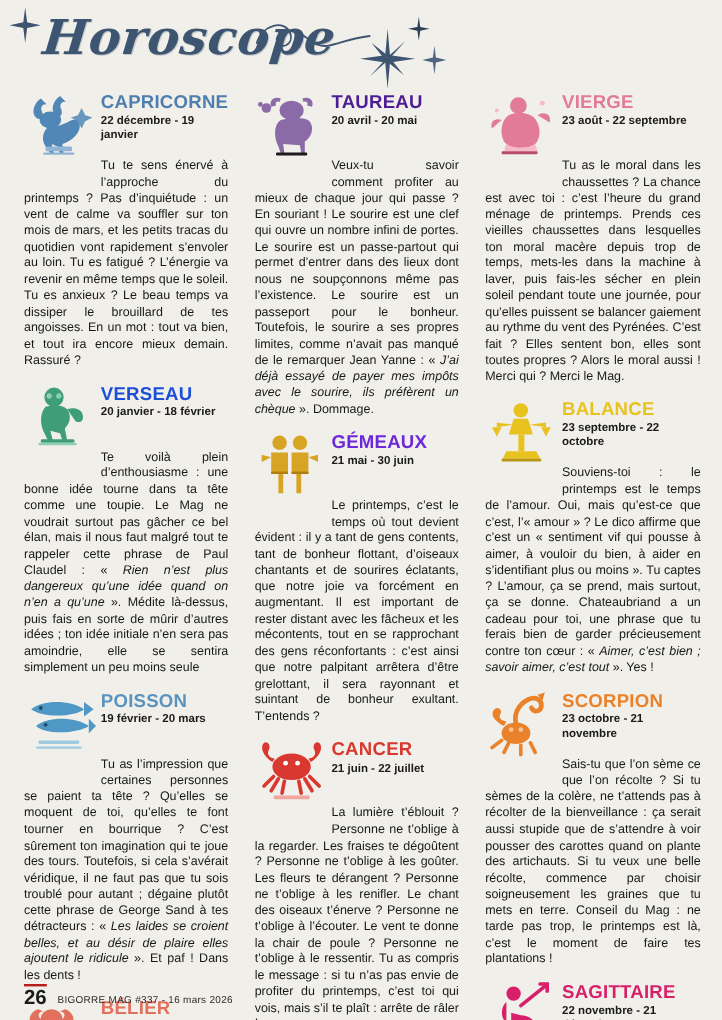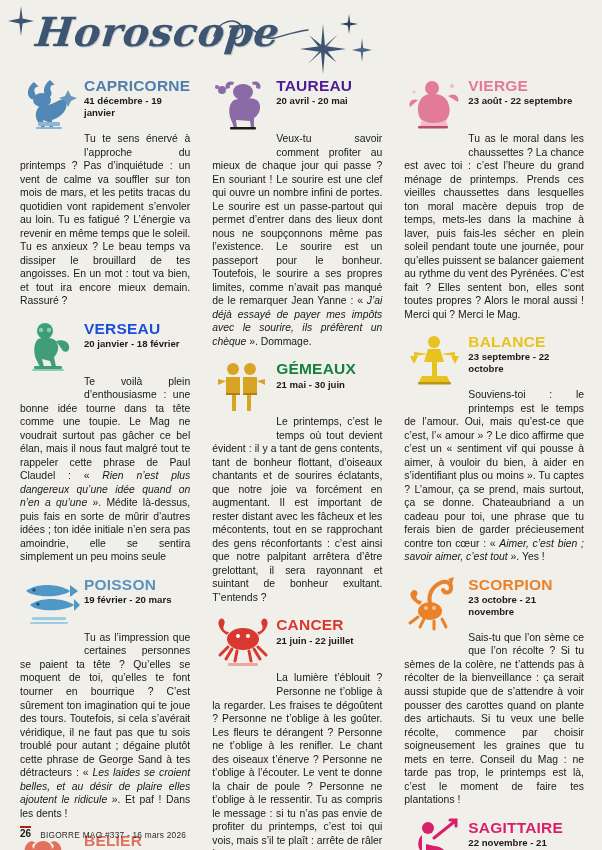--- a/index.html
+++ b/index.html
@@ -101,21 +101,21 @@
   
   .footer {
     position: absolute;
     left: 20px; bottom: 10px;
     display: flex;
     align-items: center;
     gap: 9px;
   }
   .footer-pagenum {
     font-weight: 700;
-    font-size: 10px;
+    font-size: 17px;
     color: #1b1b1b;
     border-top: 2px solid #b91c1c;
     padding-top: 1px;
     line-height: 1;
   }
   .footer-text {
     font-size: 8.3px;
     color: #2a2a2a;
     letter-spacing: 0.25px;
     padding-top: 5px;
@@ -165,21 +165,21 @@
               <ellipse cx="22" cy="24" rx="9" ry="7"></ellipse>
               <path d="M20 30 C16 33 14 40 18 46 L22 52 L25 52 L23 44 L28 46 L30 52 L33 52 L32 44 C38 42 44 38 46 32 C48 26 44 22 40 24 C34 27 28 30 20 30 Z"></path>
               <path d="M45 20 L48 14 L51 20 L57 22 L51 25 L48 31 L45 25 L39 22 Z" opacity="0.85"></path>
             </g>
             <g fill="#8fb4d4">
               <rect x="18" y="46" width="22" height="4" rx="1"></rect>
               <rect x="16" y="51" width="26" height="2" rx="1"></rect>
             </g>
           </svg>
           <div class="sign-title" style="color:#4e7fae">CAPRICORNE</div>
-          <div class="sign-dates">41 décembre - 19 janvier</div>
+          <div class="sign-dates">22 décembre - 19 janvier</div>
         </div>
         <div class="sign-body"><span class="lead-indent"></span><span>Tu te sens énervé à l’approche du printemps ? Pas d’inquiétude : un vent de calme va souffler sur ton mois de mars, et les petits tracas du quotidien vont rapidement s’envoler au loin. Tu es fatigué ? L’énergie va revenir en même temps que le soleil. Tu es anxieux ? Le beau temps va dissiper le brouillard de tes angoisses. En un mot : tout va bien, et tout ira encore mieux demain. Rassuré ?</span></div>
       </div>
 
       <div class="sign">
         <div class="sign-head">
           <svg class="sign-art" viewBox="0 0 62 58">
             <g fill="#3f9e78">
               <circle cx="25" cy="12" r="8"></circle>
               <path d="M18 20 C14 24 13 32 16 40 L20 48 L24 48 L22 40 L30 42 L32 48 L36 48 L34 38 C38 34 40 28 36 22 C32 18 24 18 18 20 Z"></path>
@@ -273,21 +273,21 @@
               <path d="M14 18 L28 18 L28 36 L24 36 L24 52 L20 52 L20 36 L14 36 Z"></path>
               <path d="M31 18 L45 18 L45 36 L39 36 L39 52 L35 52 L35 36 L31 36 Z"></path>
               <path d="M6 20 L14 22 L6 26 Z"></path>
               <path d="M53 20 L45 22 L53 26 Z"></path>
             </g>
             <g fill="#b07f12">
               <rect x="14" y="34" width="14" height="2"></rect>
               <rect x="31" y="34" width="14" height="2"></rect>
             </g>
           </svg>
-          <div class="sign-title" style="color:#15803d">GÉMEAUX</div>
+          <div class="sign-title" style="color:#6d28d9">GÉMEAUX</div>
           <div class="sign-dates">21 mai - 30 juin</div>
         </div>
         <div class="sign-body"><span class="lead-indent"></span><span>Le printemps, c’est le temps où tout devient évident : il y a tant de gens contents, tant de bonheur flottant, d’oiseaux chantants et de sourires éclatants, que notre joie va forcément en augmentant. Il est important de rester distant avec les fâcheux et les mécontents, tout en se rapprochant des gens réconfortants : c’est ainsi que notre palpitant arrêtera d’être grelottant, il sera rayonnant et suintant de bonheur exultant. T’entends ?</span></div>
       </div>
 
       <div class="sign">
         <div class="sign-head">
           <svg class="sign-art" viewBox="0 0 62 58">
             <g fill="#d8382f">
               <ellipse cx="31" cy="24" rx="16" ry="11"></ellipse>

